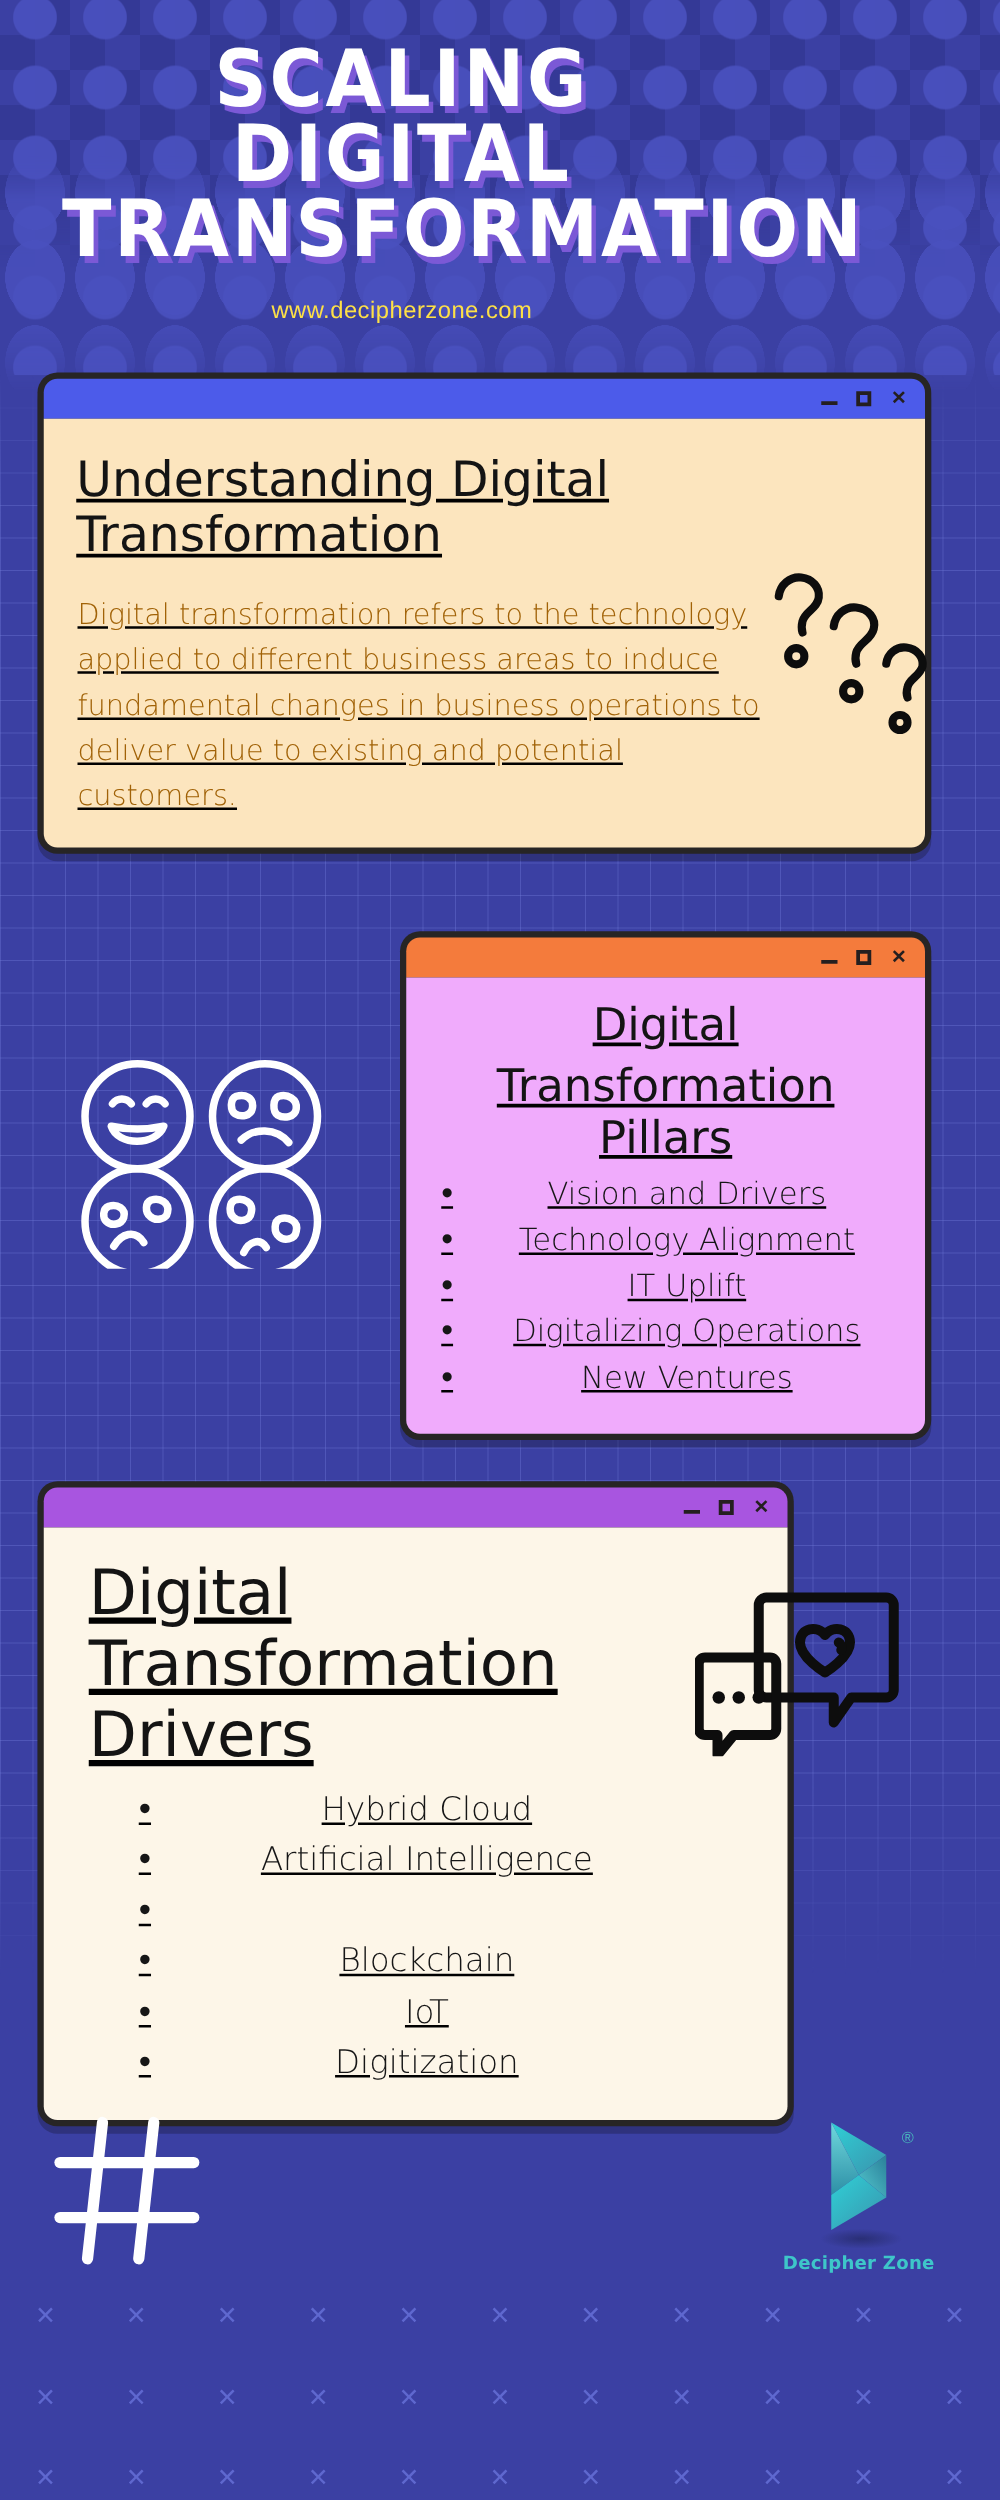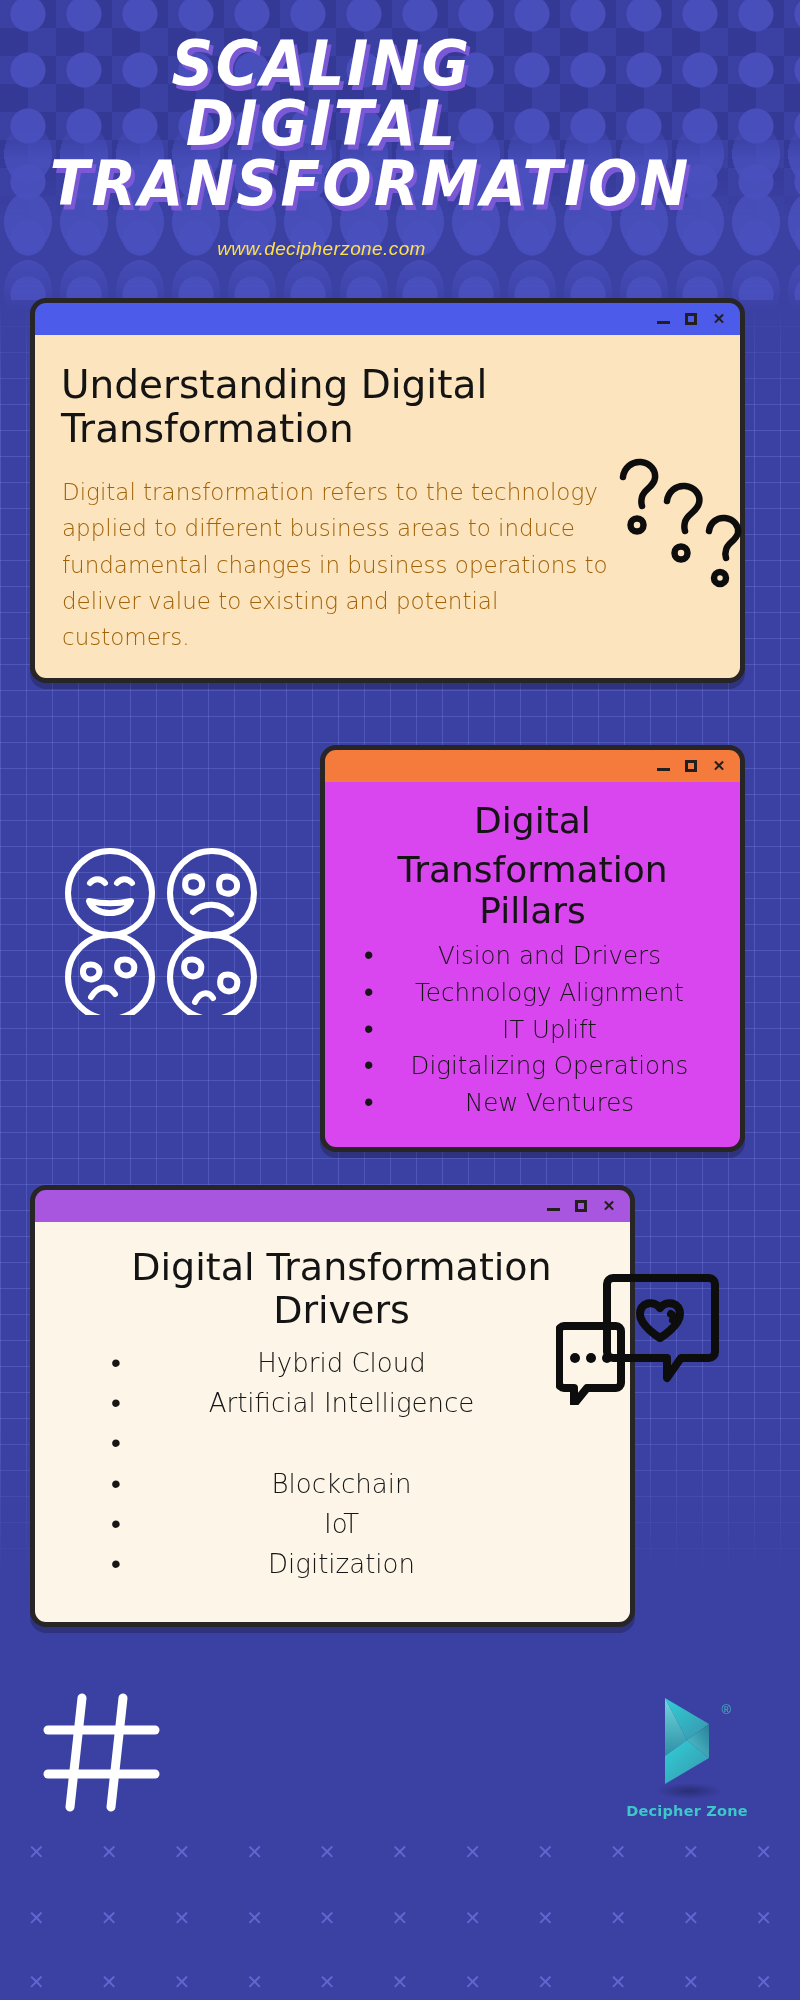--- a/index.html
+++ b/index.html
@@ -67,21 +67,21 @@
     display:flex; justify-content:space-around; align-items:center;
     color:#5f68cf; font-size:20px; font-weight:400;
     font-family:"Liberation Sans", sans-serif;
     user-select:none;
   }
   .bg-xrow.r1 { top:1822px; }
   .bg-xrow.r2 { top:1888px; }
   .bg-xrow.r3 { top:1952px; }
 
   
-  #header { position:absolute; left:0; top:34px; width:643px; text-align:center;font-style:italic; }
+  #header { position:absolute; left:0; top:34px; width:643px; text-align:center; }
 
   #poster-title {
     font-family:"DejaVu Sans", sans-serif;
     font-weight:700;
     font-size:63px;
     line-height:.95;
     letter-spacing:2.5px;
     color:#ffffff;
     text-transform:uppercase;
     transform:scaleX(.92);
@@ -117,20 +117,21 @@
   .wctl.max  { width:12px; height:12px; border:3px solid #241f1f; }
   .wctl.close{
     width:14px; height:14px; position:relative;
     font-size:15px; line-height:14px; color:#241f1f; font-weight:700;
     font-family:"Liberation Sans", sans-serif;
   }
   .cardbody {
     border-radius:0 0 11px 11px;
     padding:16px 22px 22px;
     position:relative;
+    text-decoration:underline;
   }
 
   .card-h1 {
     font-family:"DejaVu Sans", sans-serif;
     font-weight:400;
     color:#141414;
     line-height:1.14;
   }
   .card-p {
     font-family:"DejaVu Sans", sans-serif;
@@ -151,32 +152,32 @@
   
   #card-understanding { left:30px; top:298px; width:715px; }
   #card-understanding .titlebar { background:#4c5bea; }
   #card-understanding .cardbody { background:#fce5be; min-height:320px; }
   #card-understanding .card-h1 { font-size:39px; margin:12px 0 22px 4px; }
   #card-understanding .card-p  { font-size:23px; line-height:1.58; max-width:555px; margin-left:5px; }
 
   
   #card-pillars { left:320px; top:745px; width:425px; }
   #card-pillars .titlebar { background:#f47b3c; }
-  #card-pillars .cardbody { background:#d946ef; min-height:330px; padding:10px 25px 26px; }
+  #card-pillars .cardbody { background:#f0abfc; min-height:330px; padding:10px 14px 26px; }
   #card-pillars .card-h1 { font-size:36px; text-align:center; margin:8px 0 2px; }
   #card-pillars ul.card-list { margin-top:6px; }
   #card-pillars ul.card-list li { font-size:24.5px; line-height:1.36; }
   #card-pillars ul.card-list li .bullet { font-size:27px; width:58px; text-align:left; padding-left:14px;}
   #card-pillars ul.card-list li .txt { padding-right:24px; }
 
   
   #card-drivers { left:30px; top:1185px; width:605px; }
   #card-drivers .titlebar { background:#a855e0; }
   #card-drivers .cardbody { background:#fdf6e8; min-height:400px; padding:12px 18px 26px; }
-  #card-drivers .card-h1 { font-size:38px; margin:12px 0 10px 18px;text-align:center; }
+  #card-drivers .card-h1 { font-size:50px; margin:12px 0 10px 18px; }
   #card-drivers ul.card-list li { font-size:26px; line-height:1.44; }
   #card-drivers ul.card-list li .bullet { font-size:28px; width:130px; text-align:left; padding-left:58px;}
   #card-drivers ul.card-list li .txt { padding-right:112px; }
 
   
   #icon-questions { position:absolute; left:615px; top:455px; width:130px; height:135px; }
   #icon-faces     { position:absolute; left:60px;  top:845px; width:205px; height:170px; }
   #icon-chat      { position:absolute; left:556px; top:1270px; width:165px; height:135px; }
   #icon-hashtag   { position:absolute; left:40px;  top:1690px; width:125px; height:125px; }
 

